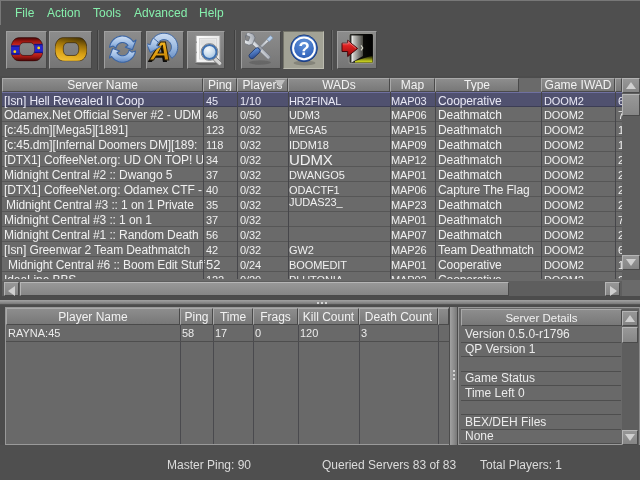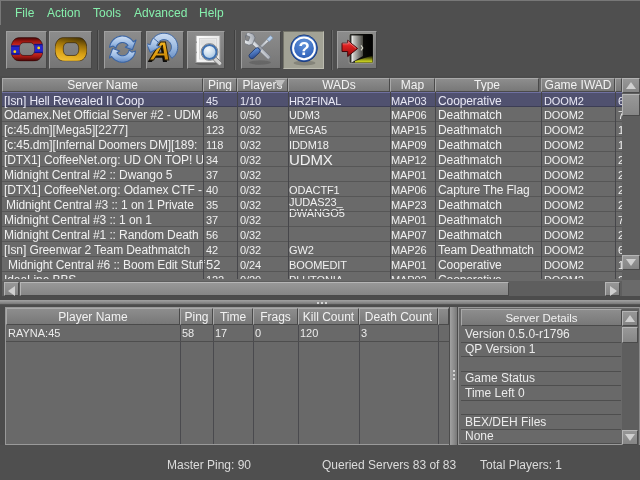--- a/index.html
+++ b/index.html
@@ -226,21 +226,21 @@
 <path d="M4.5 12.8 L10.2 12.8 L10.2 10.6 L18 17.5" stroke="#f89090" stroke-width="0.8" fill="none" opacity="0.8"></path>
 </svg>
     </div>
 </div>
 <div id="stable" class="abs">
 <div class="hcell" style="left:0px;top:0;width:201px;height:14px;line-height:13px">Server Name</div>
     <div class="hcell" style="left:201px;top:0;width:34px;height:14px;line-height:13px">Ping</div>
     <div class="hcell" style="left:235px;top:0;width:51px;height:14px;line-height:13px">Players</div>
     <div class="hcell" style="left:286px;top:0;width:102px;height:14px;line-height:13px">WADs</div>
     <div class="hcell" style="left:388px;top:0;width:45px;height:14px;line-height:13px">Map</div>
-    <div class="hcell" style="left:433px;top:0;width:104px;height:14px;line-height:13px">Type</div>
+    <div class="hcell" style="left:433px;top:0;width:84px;height:14px;line-height:13px">Type</div>
     <div class="hcell" style="left:539px;top:0;width:74px;height:14px;line-height:13px">Game IWAD</div>
     <div class="hcell" style="left:613px;top:0;width:7px;height:14px;line-height:13px"></div>
     <div class="arrow" style="left:273px;top:2px;border-left:5px solid transparent;border-right:5px solid transparent;border-top:8px solid #c0c0c0"></div>
 <div id="srows">
 <div class="vline" style="left:201px"></div>
       <div class="vline" style="left:235px"></div>
       <div class="vline" style="left:286px"></div>
       <div class="vline" style="left:388px"></div>
       <div class="vline" style="left:433px"></div>
       <div class="vline" style="left:539px"></div>
@@ -259,21 +259,21 @@
         <span style="left:2px;max-width:199px;overflow:hidden;">Odamex.Net Official Server #2 - UDM</span>
         <span style="left:204px;max-width:30px;overflow:hidden;font-size:11px;">46</span>
         <span style="left:238px;max-width:47px;overflow:hidden;font-size:11px;">0/50</span>
         <span style="left:287px;max-width:100px;overflow:hidden;font-size:11px;">UDM3</span>
         <span style="left:389px;max-width:43px;overflow:hidden;font-size:11px;">MAP06</span>
         <span style="left:436px;max-width:102px;overflow:hidden;">Deathmatch</span>
         <span style="left:542px;max-width:70px;overflow:hidden;font-size:11px;">DOOM2</span>
         <span style="left:616px;max-width:6px;overflow:hidden;font-size:11px;">7</span>
       </div>
       <div class="srow" style="top:30px">
-        <span style="left:2px;max-width:199px;overflow:hidden;">[c:45.dm][Mega5][2277]</span>
+        <span style="left:2px;max-width:199px;overflow:hidden;">[c:45.dm][Mega5][1891]</span>
         <span style="left:204px;max-width:30px;overflow:hidden;font-size:11px;">123</span>
         <span style="left:238px;max-width:47px;overflow:hidden;font-size:11px;">0/32</span>
         <span style="left:287px;max-width:100px;overflow:hidden;font-size:11px;">MEGA5</span>
         <span style="left:389px;max-width:43px;overflow:hidden;font-size:11px;">MAP15</span>
         <span style="left:436px;max-width:102px;overflow:hidden;">Deathmatch</span>
         <span style="left:542px;max-width:70px;overflow:hidden;font-size:11px;">DOOM2</span>
         <span style="left:616px;max-width:6px;overflow:hidden;font-size:11px;">1</span>
       </div>
       <div class="srow" style="top:45px">
         <span style="left:2px;max-width:199px;overflow:hidden;">[c:45.dm][Infernal Doomers DM][189:</span>
@@ -292,21 +292,21 @@
         <span style="left:287px;max-width:100px;overflow:hidden;font-size:15px;">UDMX</span>
         <span style="left:389px;max-width:43px;overflow:hidden;font-size:11px;">MAP12</span>
         <span style="left:436px;max-width:102px;overflow:hidden;">Deathmatch</span>
         <span style="left:542px;max-width:70px;overflow:hidden;font-size:11px;">DOOM2</span>
         <span style="left:616px;max-width:6px;overflow:hidden;font-size:11px;">2</span>
       </div>
       <div class="srow" style="top:75px">
         <span style="left:2px;max-width:199px;overflow:hidden;">Midnight Central #2 :: Dwango 5</span>
         <span style="left:204px;max-width:30px;overflow:hidden;font-size:11px;">37</span>
         <span style="left:238px;max-width:47px;overflow:hidden;font-size:11px;">0/32</span>
-        <span style="left:287px;max-width:100px;overflow:hidden;font-size:11px;margin-top:38px;">DWANGO5</span>
+        <span style="left:287px;max-width:100px;overflow:hidden;font-size:11px;">DWANGO5</span>
         <span style="left:389px;max-width:43px;overflow:hidden;font-size:11px;">MAP01</span>
         <span style="left:436px;max-width:102px;overflow:hidden;">Deathmatch</span>
         <span style="left:542px;max-width:70px;overflow:hidden;font-size:11px;">DOOM2</span>
         <span style="left:616px;max-width:6px;overflow:hidden;font-size:11px;">2</span>
       </div>
       <div class="srow" style="top:90px">
         <span style="left:2px;max-width:199px;overflow:hidden;">[DTX1] CoffeeNet.org: Odamex CTF - (</span>
         <span style="left:204px;max-width:30px;overflow:hidden;font-size:11px;">40</span>
         <span style="left:238px;max-width:47px;overflow:hidden;font-size:11px;">0/32</span>
         <span style="left:287px;max-width:100px;overflow:hidden;font-size:11px;">ODACTF1</span>

